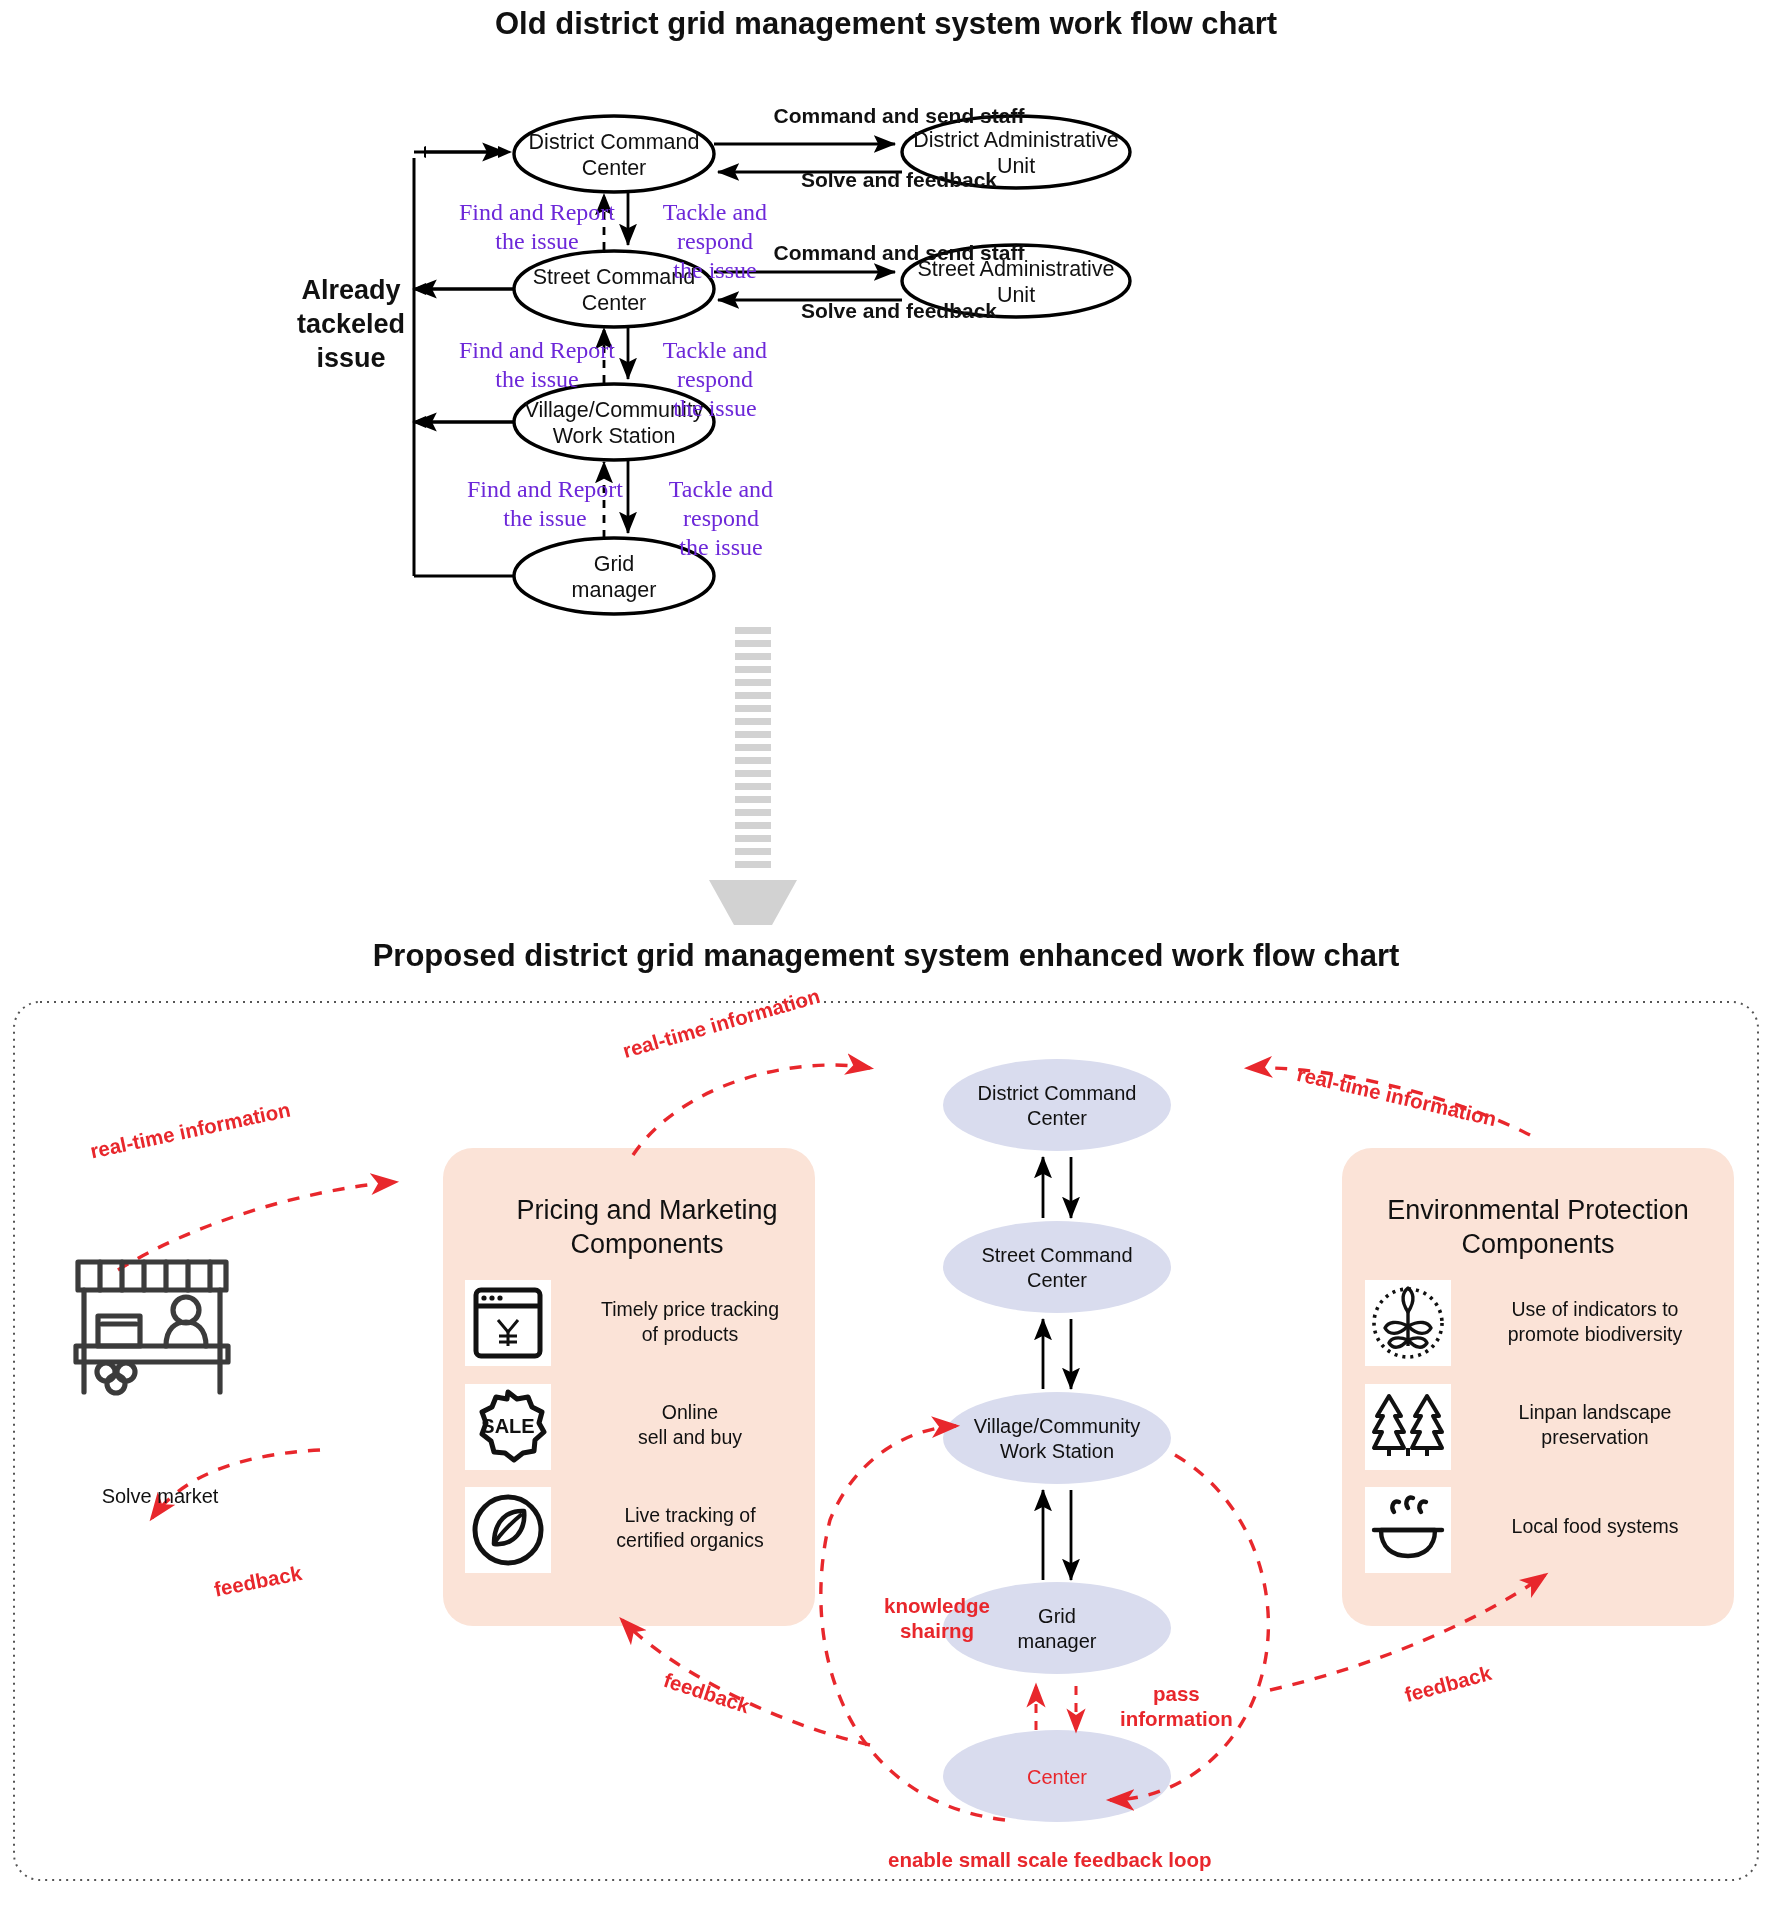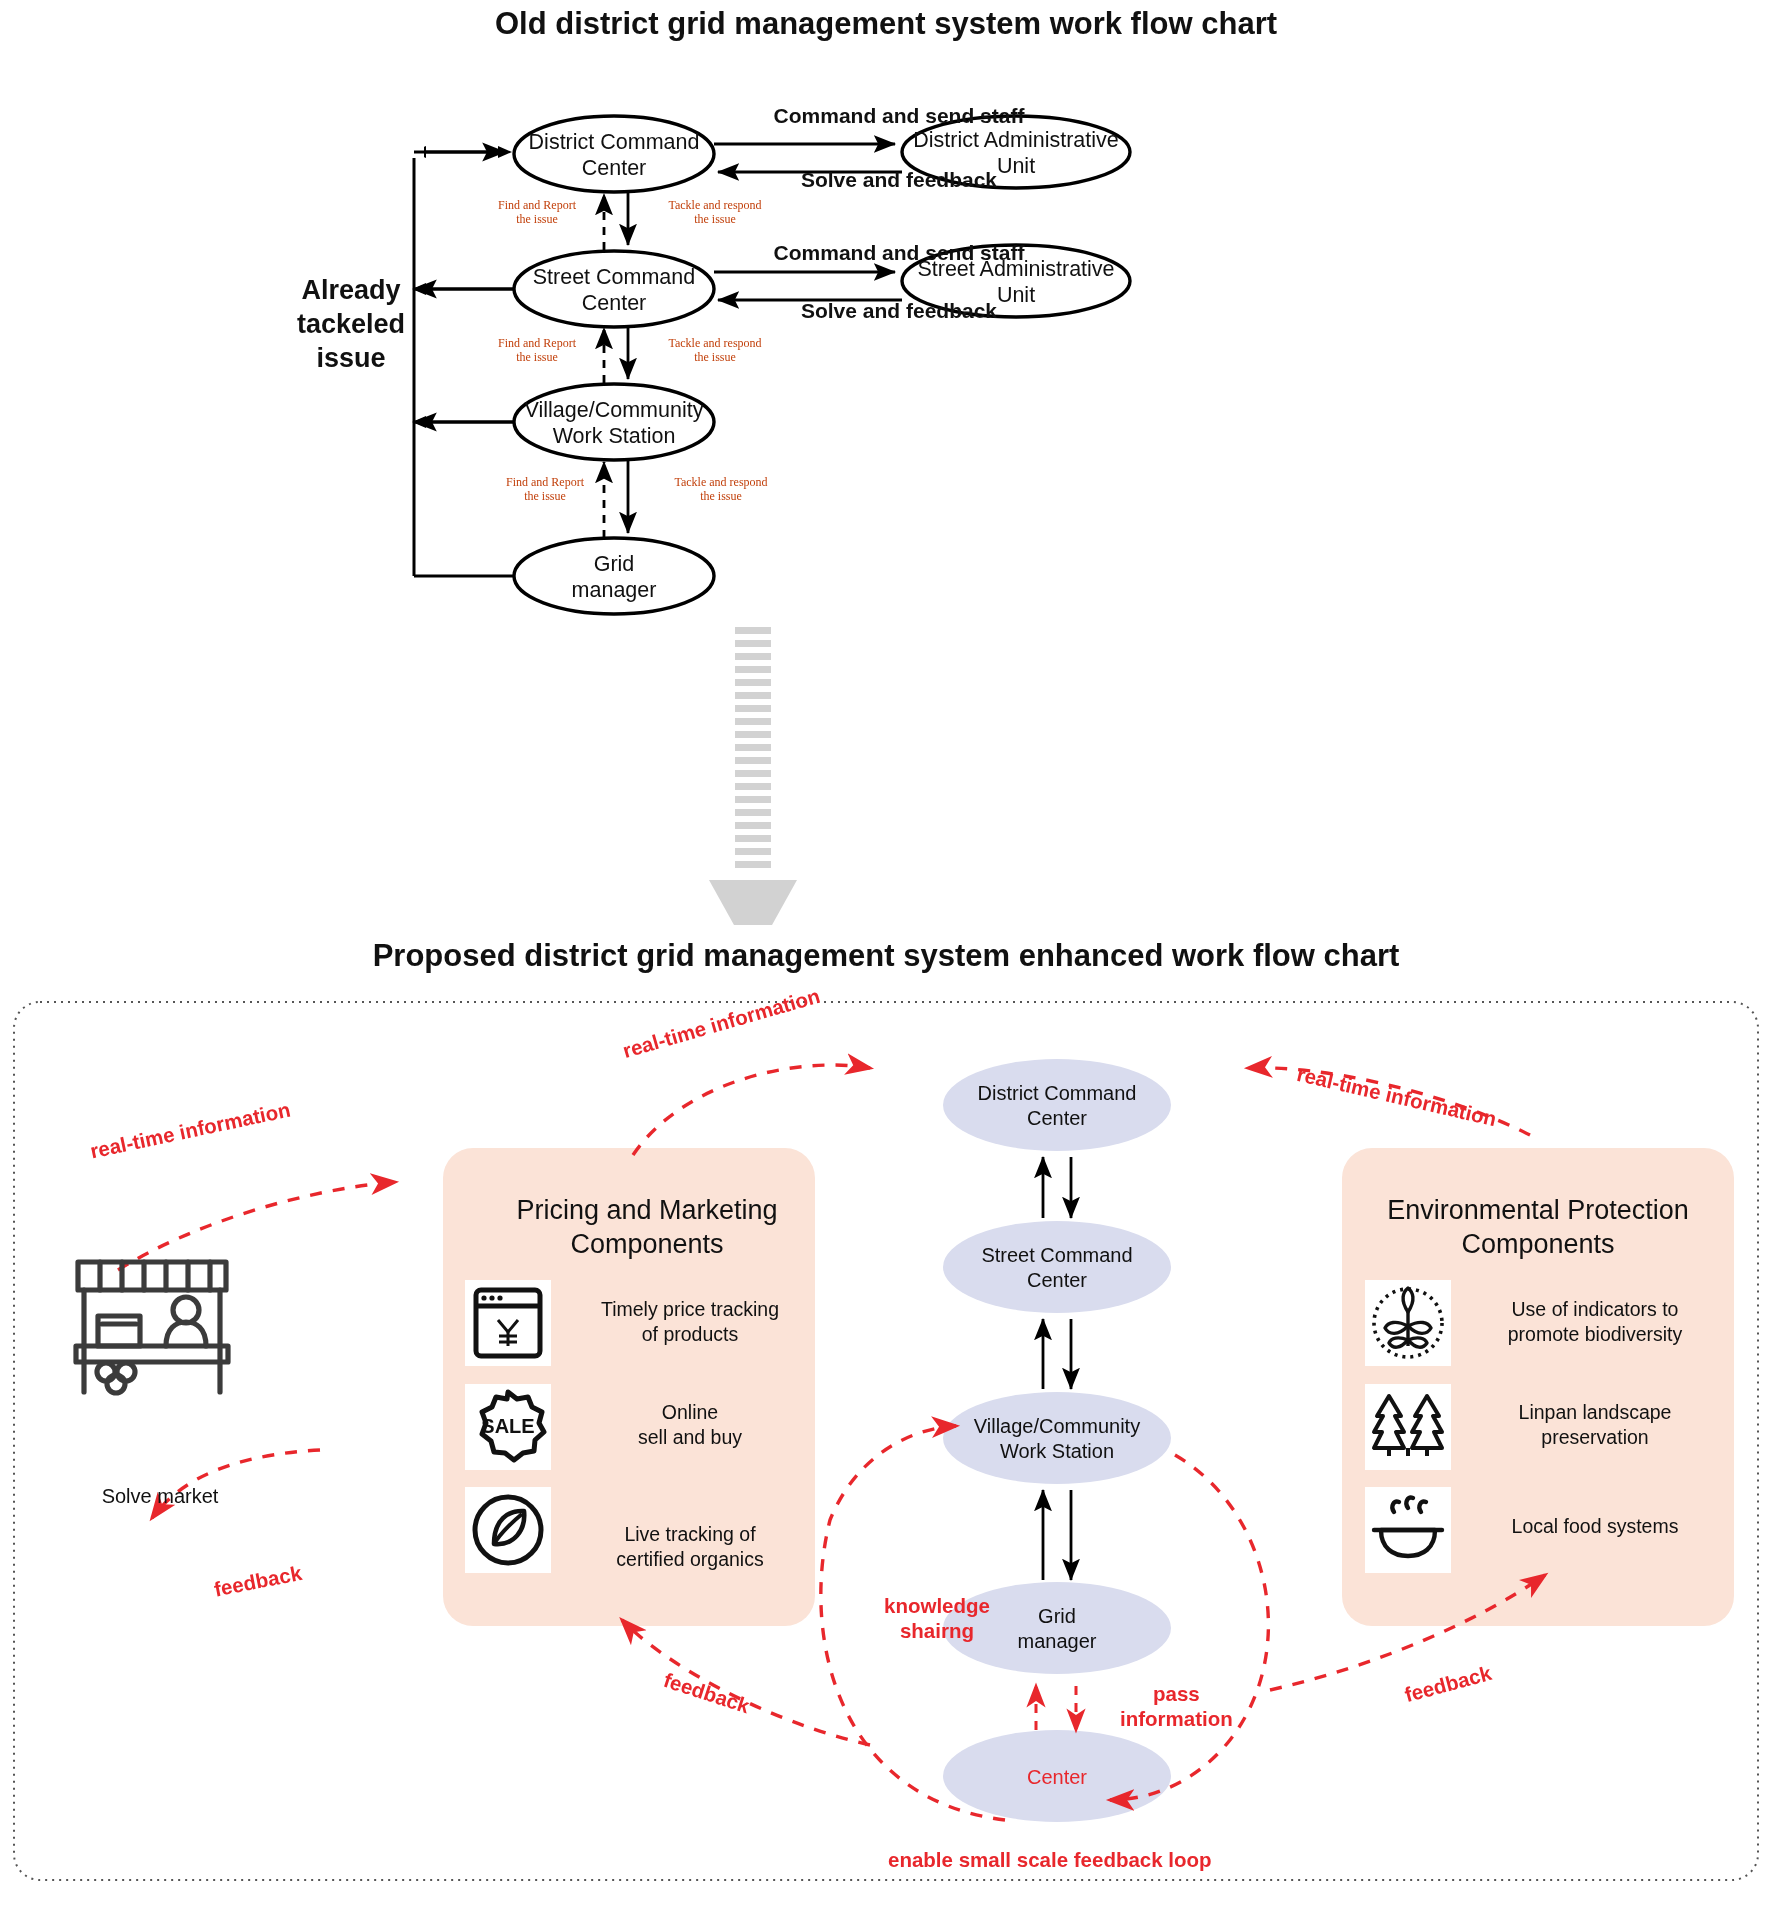--- a/index.html
+++ b/index.html
@@ -2,21 +2,21 @@
 <html><head>
 <meta charset="utf-8">
 <style>
   html,body{margin:0;padding:0;background:#ffffff;}
   body{width:1772px;height:1910px;position:relative;font-family:"Liberation Sans",sans-serif;overflow:hidden;}
   .abs{position:absolute;}
   .ttl{font-family:Liberation Sans, sans-serif;font-weight:bold;font-size:31px;color:#111;text-align:center;width:100%;left:0;}
   .svgroot{position:absolute;left:0;top:0;width:1772px;height:1910px;}
   .nodeLbl{position:absolute;text-align:center;color:#111;font-size:21.5px;line-height:1.2;font-family:"Liberation Sans",sans-serif;}
   .edgeLblBold{position:absolute;text-align:center;color:#111;font-size:21px;font-weight:bold;font-family:"Liberation Sans",sans-serif;line-height:1.15;}
-  .edgeLblSerif{position:absolute;text-align:center;color:#c2410c;font-size:12px;font-family:"Liberation Serif",serif;line-height:1.2;}
+  .edgeLblSerif{position:absolute;text-align:center;color:#6d28d9;font-size:24px;font-family:"Liberation Serif",serif;line-height:1.2;}
   .bigLbl{position:absolute;text-align:center;color:#111;font-size:27px;font-weight:600;line-height:1.25;font-family:"Liberation Sans",sans-serif;}
   .redLbl{position:absolute;color:#e8272c;font-size:20.5px;font-family:"Liberation Sans",sans-serif;font-weight:600;white-space:nowrap;}
   .panelTitle{position:absolute;text-align:center;color:#111;font-size:27px;line-height:1.26;font-family:"Liberation Sans",sans-serif;}
   .itemTxt{position:absolute;text-align:center;color:#111;font-size:19.5px;line-height:1.28;font-family:"Liberation Sans",sans-serif;}
   .ellLbl{position:absolute;text-align:center;color:#111;font-size:20px;line-height:1.25;font-family:"Liberation Sans",sans-serif;}
   .marketLbl{position:absolute;text-align:center;color:#111;font-size:20px;font-family:"Liberation Sans",sans-serif;}
 </style>
 </head>
 <body>
 
@@ -275,21 +275,21 @@
 <div class="edgeLblSerif" style="left:452px;top:336px;width:170px;">Find and Report<br>the issue</div>
 <div class="edgeLblSerif" style="left:630px;top:336px;width:170px;">Tackle and respond<br>the issue</div>
 <div class="edgeLblSerif" style="left:460px;top:475px;width:170px;">Find and Report<br>the issue</div>
 <div class="edgeLblSerif" style="left:636px;top:475px;width:170px;">Tackle and respond<br>the issue</div>
 
 <div class="bigLbl" style="left:286px;top:274px;width:130px;">Already<br>tackeled<br>issue</div>
 
 <div class="panelTitle" style="left:443px;top:1193px;width:408px;">Pricing and Marketing<br>Components</div>
 <div class="itemTxt" style="left:562px;top:1297px;width:256px;">Timely price tracking<br>of products</div>
 <div class="itemTxt" style="left:562px;top:1400px;width:256px;">Online<br>sell and buy</div>
-<div class="itemTxt" style="left:562px;top:1503px;width:256px;margin-top:19px;">Live tracking of<br>certified organics</div>
+<div class="itemTxt" style="left:562px;top:1503px;width:256px;">Live tracking of<br>certified organics</div>
 
 <div class="panelTitle" style="left:1342px;top:1193px;width:392px;">Environmental Protection<br>Components</div>
 <div class="itemTxt" style="left:1462px;top:1297px;width:266px;">Use of indicators to<br>promote biodiversity</div>
 <div class="itemTxt" style="left:1462px;top:1400px;width:266px;">Linpan landscape<br>preservation</div>
 <div class="itemTxt" style="left:1462px;top:1514px;width:266px;">Local food systems</div>
 
 <div class="marketLbl" style="left:60px;top:1485px;width:200px;">Solve market</div>
 
 <div class="ellLbl" style="left:947px;top:1081px;width:220px;">District Command<br>Center</div>
 <div class="ellLbl" style="left:947px;top:1243px;width:220px;">Street Command<br>Center</div>

